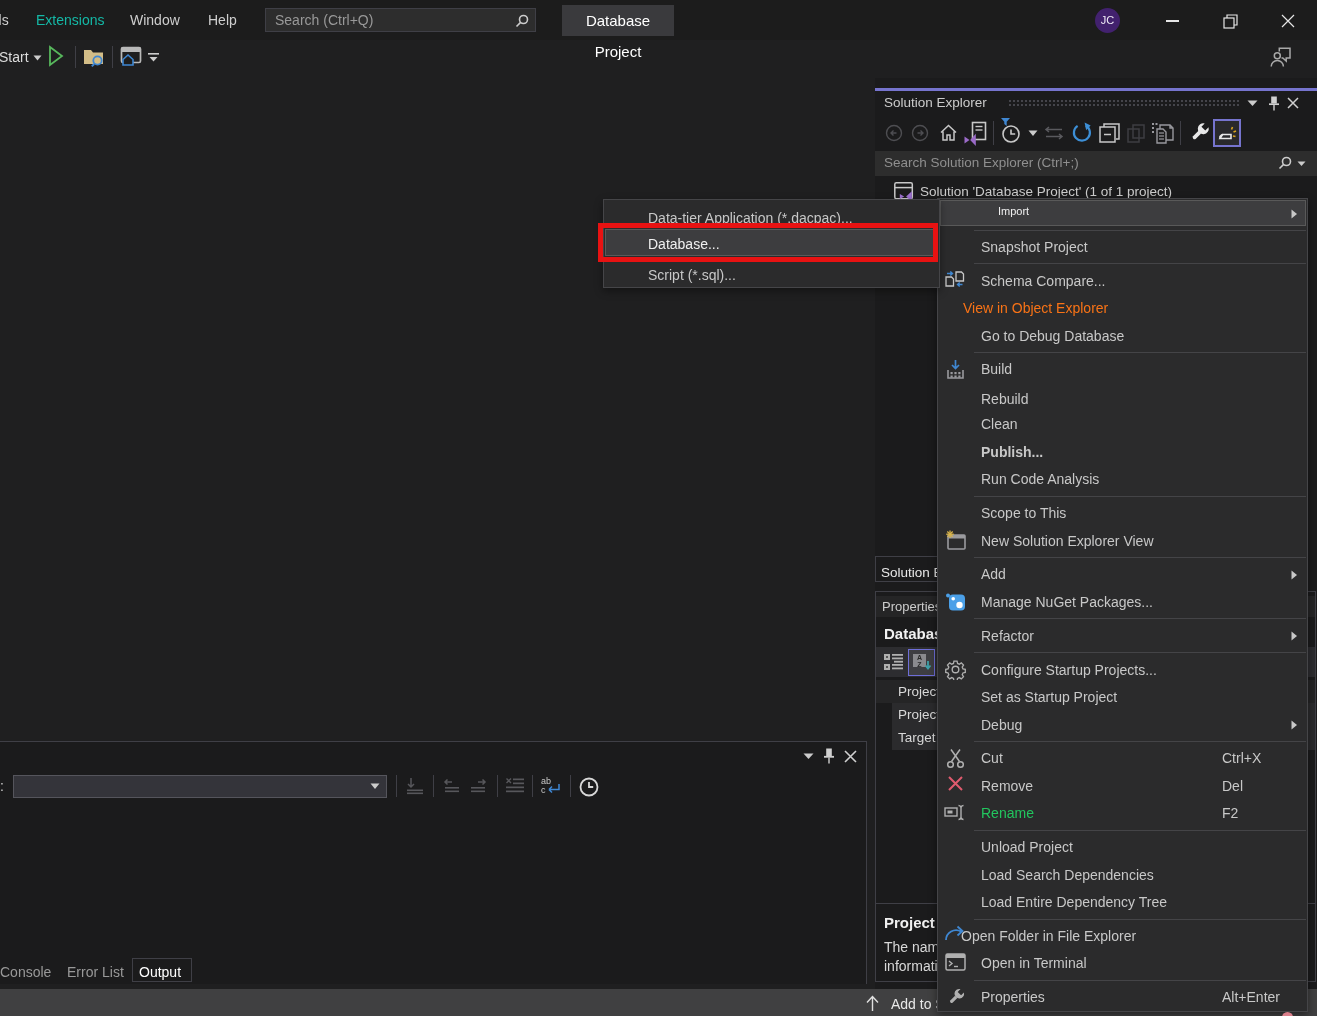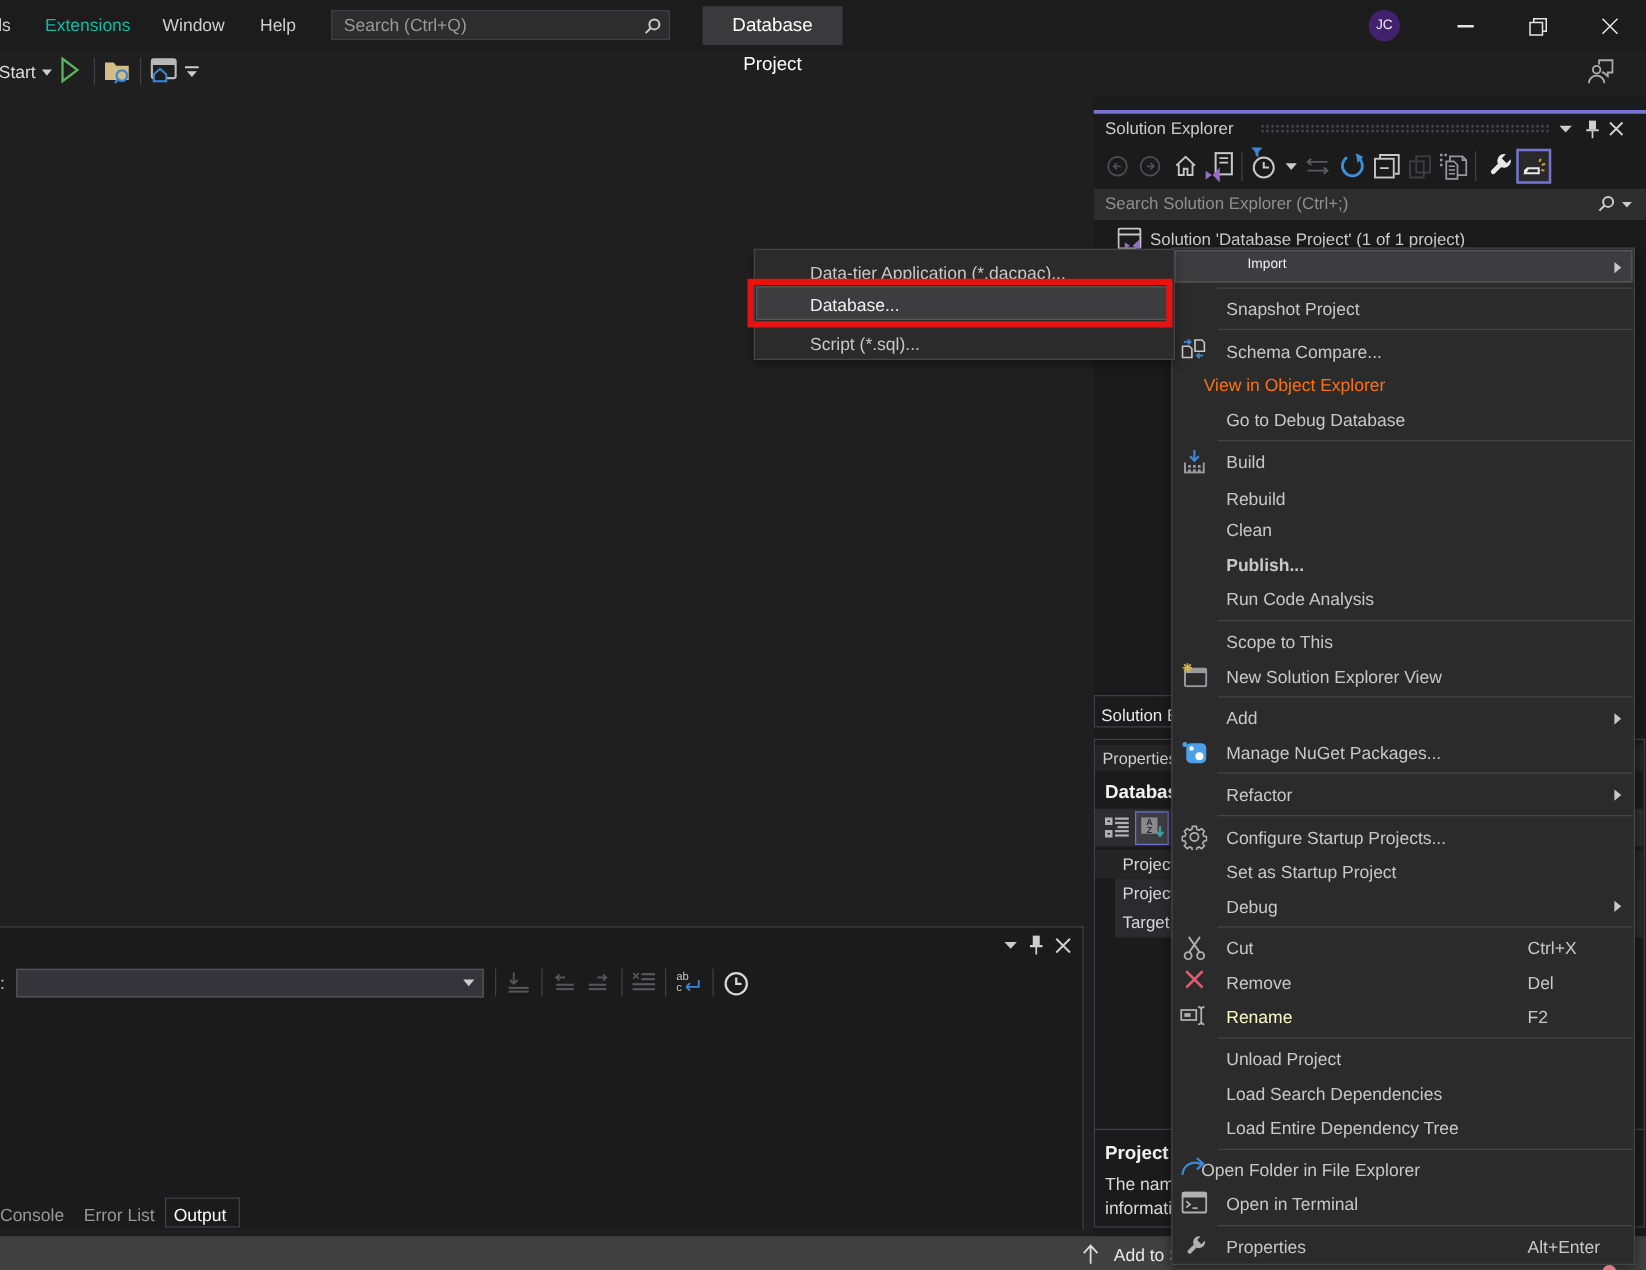--- a/index.html
+++ b/index.html
@@ -381,21 +381,21 @@
 <svg class="abs" style="left:946px;top:747.7px;" width="19" height="21" viewBox="0 0 19 21">
     <path d="M5 1.5 L13.5 13.5 M14 1.5 L5.5 13.5" stroke="#b0b0b0" stroke-width="1.5"></path>
     <circle cx="4.5" cy="16.5" r="2.8" fill="none" stroke="#b0b0b0" stroke-width="1.5"></circle>
     <circle cx="14.5" cy="16.5" r="2.8" fill="none" stroke="#b0b0b0" stroke-width="1.5"></circle>
   </svg>
 <div class="abs" style="left:981px;top:777.8px;color:#c8c8c8;font-size:14px;">Remove</div>
 <div class="abs" style="left:1222px;top:777.8px;color:#c8c8c8;font-size:14px;">Del</div>
 <svg class="abs" style="left:947px;top:775.2px;" width="17" height="17" viewBox="0 0 17 17">
     <path d="M2 2 L15 15 M15 2 L2 15" stroke="#df5b6e" stroke-width="2"></path>
   </svg>
-<div class="abs" style="left:981px;top:805.3px;color:#fef9c3;font-size:14px;">Rename</div>
+<div class="abs" style="left:981px;top:805.3px;color:#22c55e;font-size:14px;">Rename</div>
 <div class="abs" style="left:1222px;top:805.3px;color:#c8c8c8;font-size:14px;">F2</div>
 <svg class="abs" style="left:944px;top:802.7px;" width="22" height="19" viewBox="0 0 22 19">
     <rect x="1" y="5" width="12" height="8" fill="none" stroke="#b0b0b0" stroke-width="1.4"></rect>
     <rect x="3.5" y="7.5" width="5" height="3" fill="#b0b0b0"></rect>
     <path d="M14.5 2.5 a2.5 2.5 0 0 1 2.5 2 a2.5 2.5 0 0 1 2.5-2 M14.5 16.5 a2.5 2.5 0 0 0 2.5-2 a2.5 2.5 0 0 0 2.5 2 M17 4.5 V14.5" fill="none" stroke="#b0b0b0" stroke-width="1.4"></path>
   </svg>
 <div class="abs" style="left:974px;top:829.8px;width:332px;height:1px;background:#444447;"></div>
 <div class="abs" style="left:981px;top:839.1px;color:#c8c8c8;font-size:14px;">Unload Project</div>
 <div class="abs" style="left:981px;top:866.6px;color:#c8c8c8;font-size:14px;">Load Search Dependencies</div>
 <div class="abs" style="left:981px;top:894.1px;color:#c8c8c8;font-size:14px;">Load Entire Dependency Tree</div>

